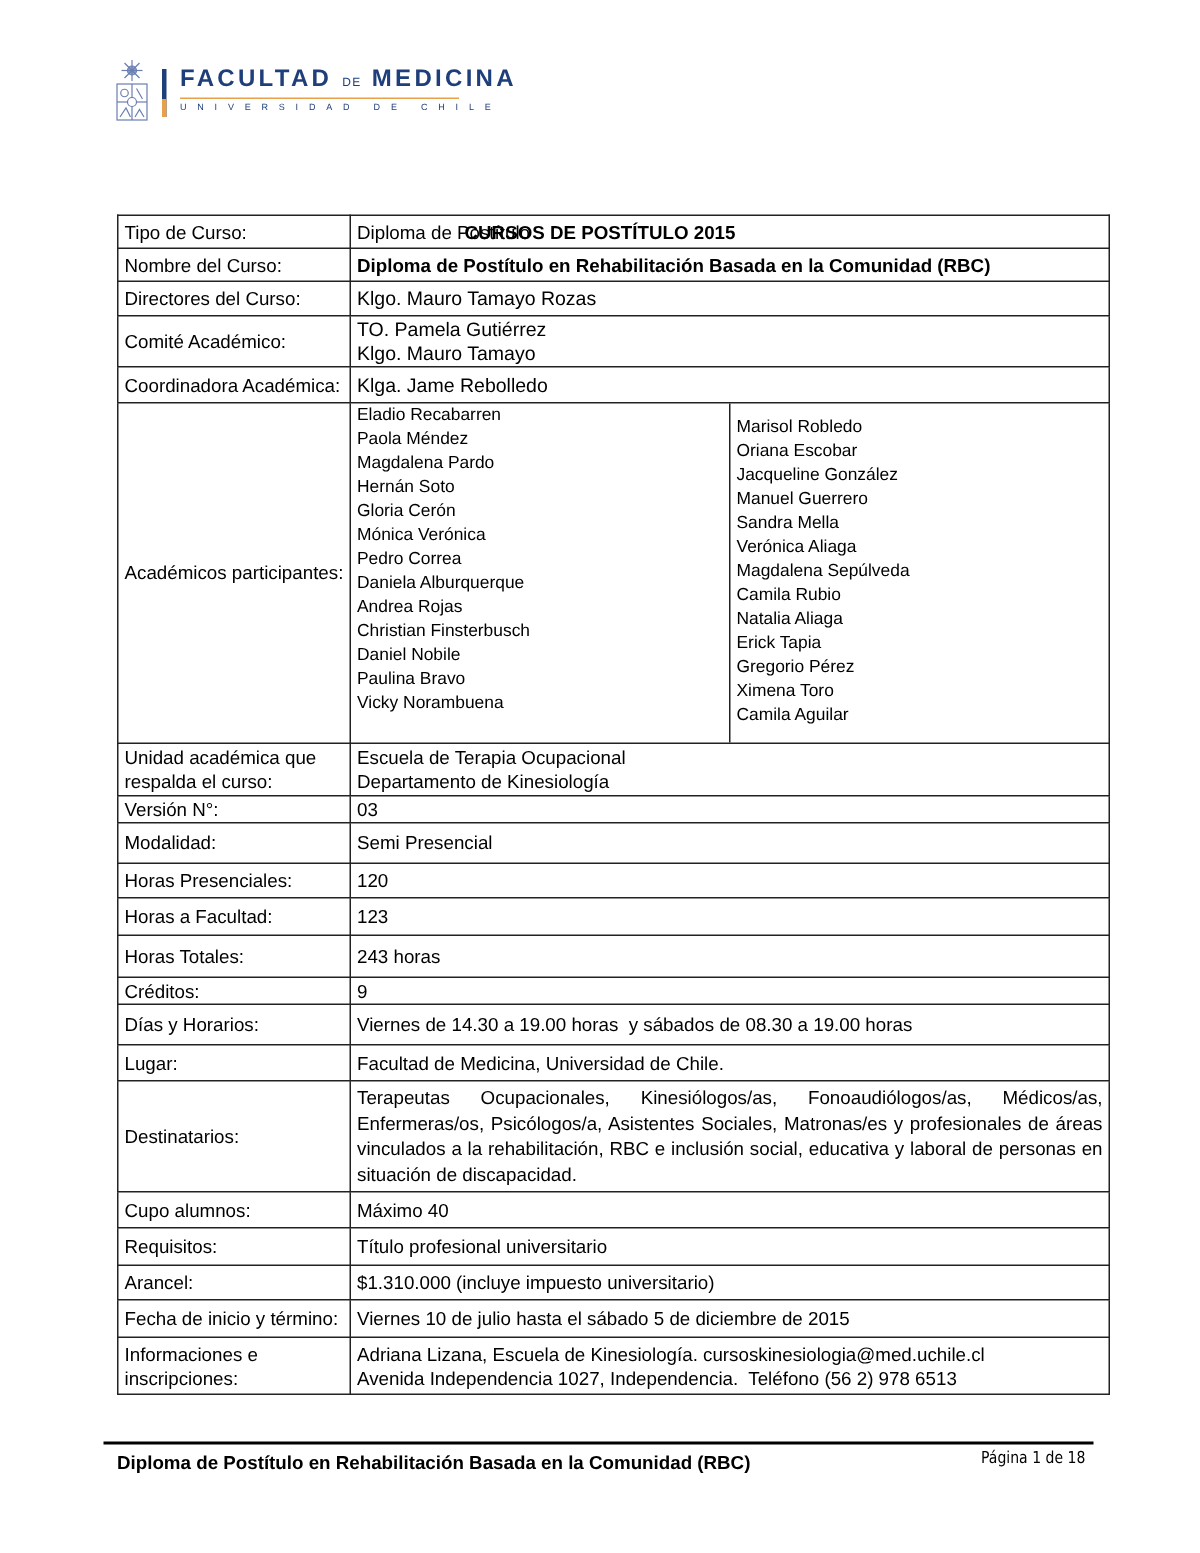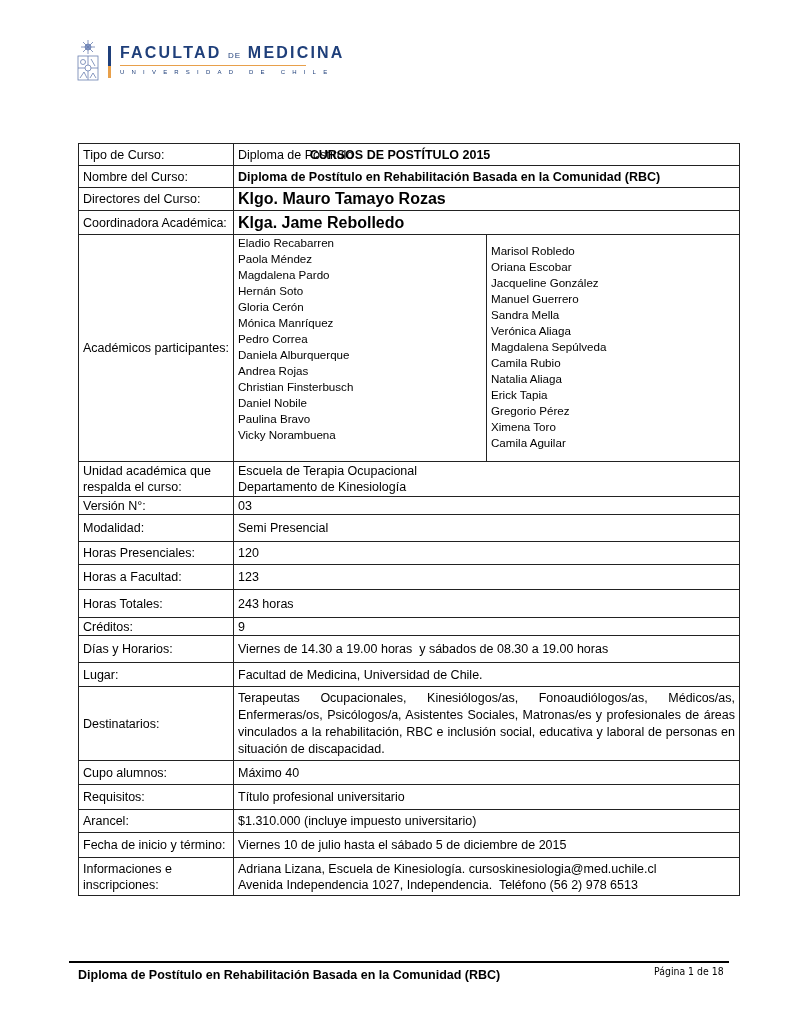--- a/index.html
+++ b/index.html
@@ -13,21 +13,21 @@
   .logo-main .de { font-size: 8px; letter-spacing: 1px; font-weight: normal; }
   .logo-rule { width: 186px; height: 1px; background: #e8a04b; margin-top: 3px; }
   .logo-sub { font-size: 6px; letter-spacing: 7.2px; color: #1f3f7a; margin-top: 3px; }
 
   .doc-title { position: absolute; left: 0; width: 800px; top: 120px; text-align: center; font-size: 12.5px; font-weight: bold; margin-top: 28px; }
 
   table.info { position: absolute; left: 78px; top: 143px; width: 662px; border-collapse: collapse; font-size: 12.5px; }
   table.info td { border: 1.3px solid #222; padding: 0 4px; vertical-align: middle; line-height: 16px; }
   table.info td.lbl { width: 163px; }
   .bold { font-weight: bold; }
-  .small { font-size: 16px; font-weight: bold; }
+  .small { font-size: 13px; }
   .just { text-align: justify; }
   .names-wrap { display: flex; height: 226px; }
   .names-col { width: 244px; padding: 0 4px; font-size: 11.6px; line-height: 16px; }
   .names-col.left { border-right: 1.3px solid #222; padding-top: 0; }
   .names-col.right { padding-top: 8px; }
 
   .footer-rule { position: absolute; left: 69px; top: 961px; width: 660px; height: 2px; background: #000; }
   .footer-left { position: absolute; left: 78px; top: 968px; font-size: 12.5px; font-weight: bold; }
   .footer-right { position: absolute; left: 654px; top: 965px; font-size: 11px; font-family: "DejaVu Sans", sans-serif; transform: scaleX(0.85); transform-origin: left; }
 </style>
@@ -70,35 +70,42 @@
     <td>Diploma de Postítulo</td>
   </tr>
   <tr style="height:22px">
     <td class="lbl">Nombre del Curso:</td>
     <td class="bold">Diploma de Postítulo en Rehabilitación Basada en la Comunidad (RBC)</td>
   </tr>
   <tr style="height:23px">
     <td class="lbl">Directores del Curso:</td>
     <td class="small">Klgo. Mauro Tamayo Rozas</td>
   </tr>
+  <tr style="height:34px">
+    <td class="lbl">Comité Académico:</td>
+    <td class="small">
+      <div>TO. Pamela Gutiérrez</div>
+      <div>Klgo. Mauro Tamayo</div>
+    </td>
+  </tr>
   <tr style="height:24px">
     <td class="lbl">Coordinadora Académica:</td>
     <td class="small">Klga. Jame Rebolledo</td>
   </tr>
   <tr style="height:226px">
     <td class="lbl">Académicos participantes:</td>
     <td style="padding:0;vertical-align:top">
       <div class="names-wrap">
         <div class="names-col left" id="names-left">
               <div>Eladio Recabarren</div>
               <div>Paola Méndez</div>
               <div>Magdalena Pardo</div>
               <div>Hernán Soto</div>
               <div>Gloria Cerón</div>
-              <div>Mónica Manríquez</div>
+              <div>Mónica Verónica</div>
               <div>Pedro Correa</div>
               <div>Daniela Alburquerque</div>
               <div>Andrea Rojas</div>
               <div>Christian Finsterbusch</div>
               <div>Daniel Nobile</div>
               <div>Paulina Bravo</div>
               <div>Vicky Norambuena</div>
             </div>
         <div class="names-col right" id="names-right">
               <div>Marisol Robledo</div>

